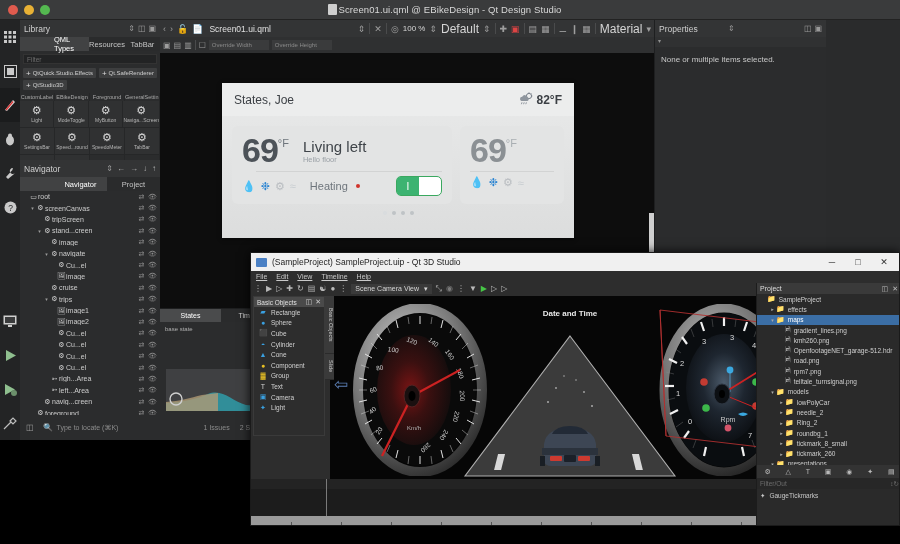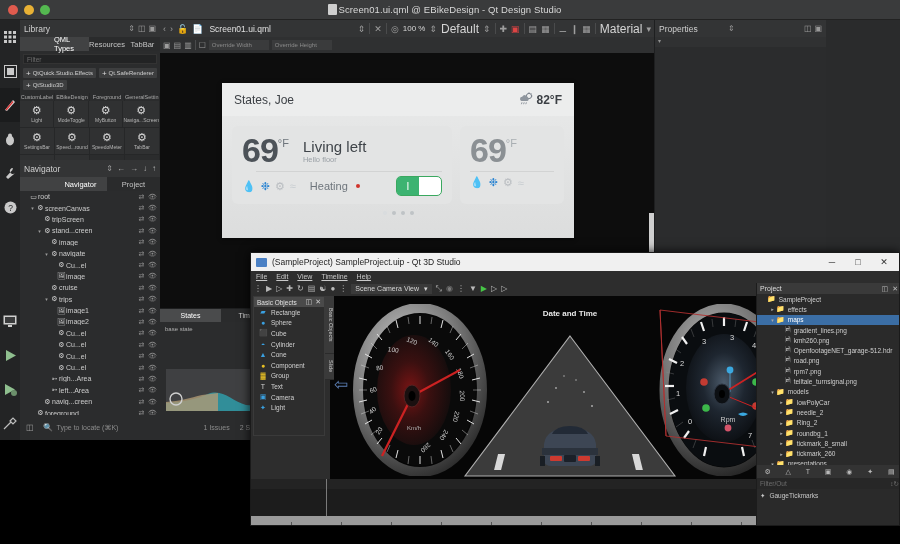--- a/index.html
+++ b/index.html
@@ -706,20 +706,21 @@
 
     <div id="props">
       <div class="panel-head">
         <span class="ttl">Properties</span>
         <span class="ico">⇕</span>
         <span style="flex:1"></span>
         <span class="ico">◫</span>
         <span class="ico">▣</span>
       </div>
       <div class="sub">▾</div>
+      <div class="msg">None or multiple items selected.</div>
     </div>
     <div id="props-right"></div>
 
     <div id="statusbar">
       <span style="font-size:8px;color:#9b9b9b">◫</span>
       <span class="loc">
         <span style="font-size:8px">🔍</span>
         <span>Type to locate (⌘K)</span>
       </span>
       <span>1  Issues</span>

